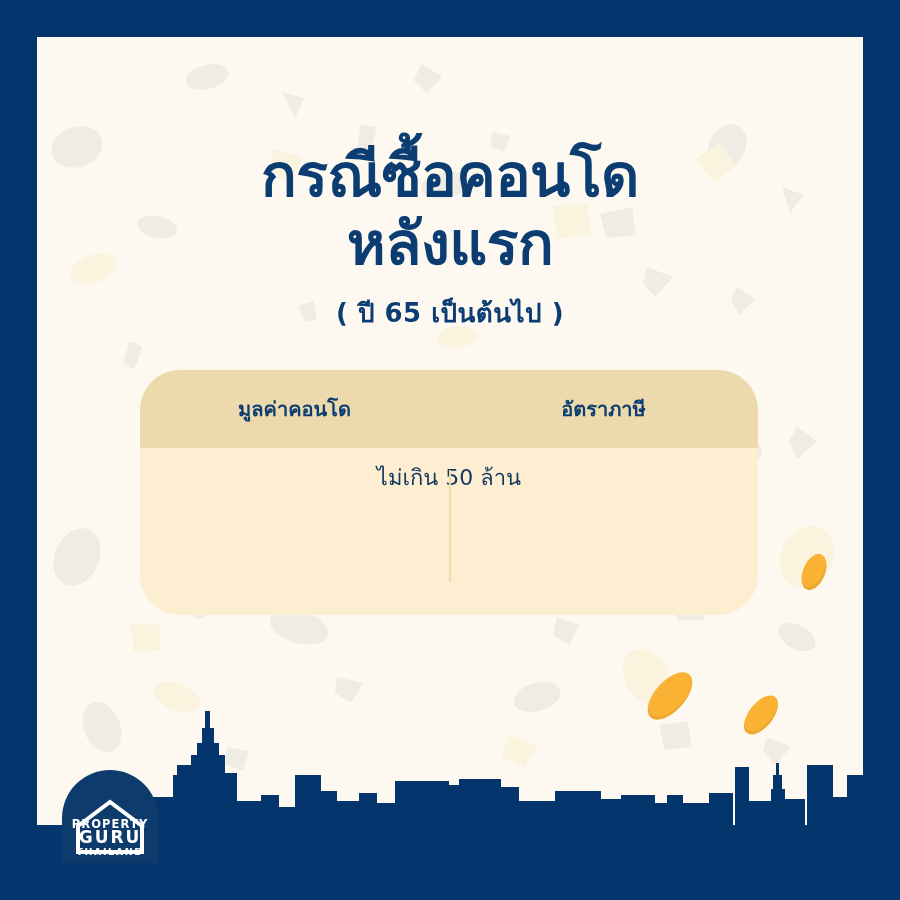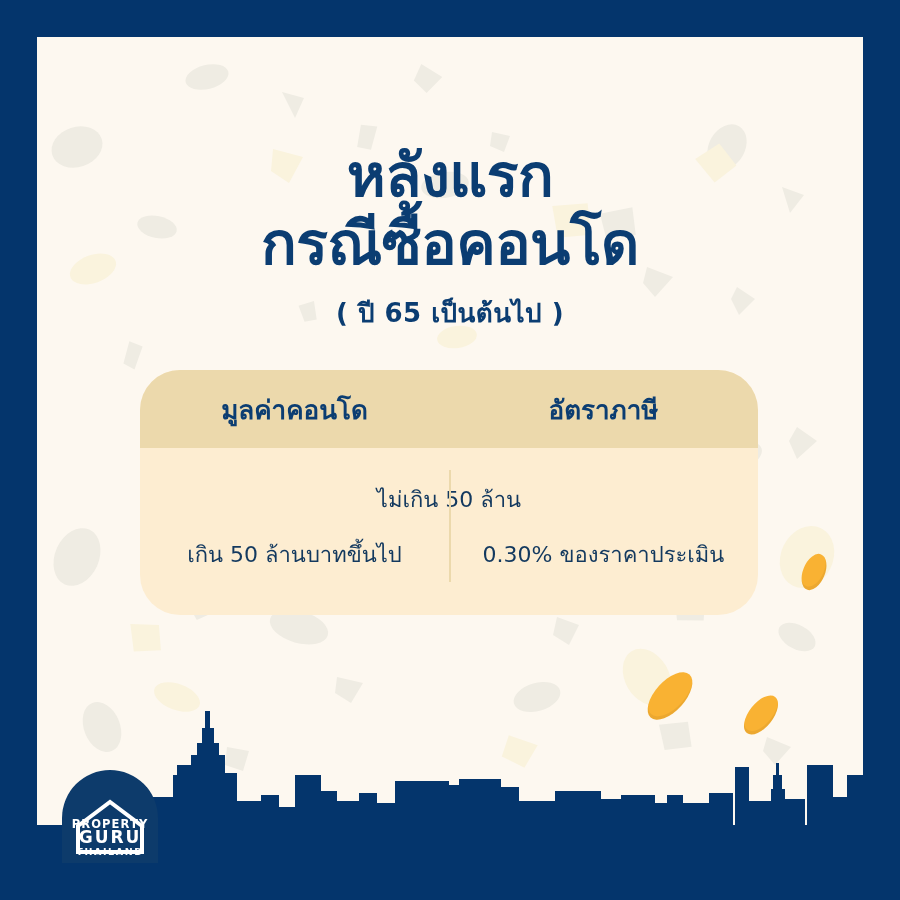--- a/index.html
+++ b/index.html
@@ -62,27 +62,27 @@
     display: flex;
     height: 78px;
     background: #ecd9ac;
   }
   #table-header .th {
     flex: 1;
     display: flex;
     align-items: center;
     justify-content: center;
     color: #0b3d72;
-    font-size: 26px;
+    font-size: 20px;
     font-weight: bold;
   }
   #table-body {
     position: relative;
     height: 167px;
-    padding-top: 24px;
+    padding-top: 2px;
   }
   #table-body .divider {
     position: absolute;
     left: 50%; top: 22px;
     width: 2px; height: 112px;
     background: #ecd9ac;
   }
   .trow {
     display: flex;
     height: 55px;
@@ -174,39 +174,35 @@
         <path d="M90 590 l28 -6 8 24 -26 8 z" transform="rotate(14 104 602)"></path>
         <ellipse cx="420" cy="300" rx="20" ry="11" transform="rotate(-8 420 300)"></ellipse>
         <path d="M340 430 l26 8 -12 22 -18 -12 z"></path>
         <ellipse cx="610" cy="640" rx="22" ry="30" transform="rotate(-30 610 640)"></ellipse>
         <path d="M470 700 l30 6 -10 24 -24 -8 z" transform="rotate(8 484 712)"></path>
         <ellipse cx="140" cy="660" rx="24" ry="13" transform="rotate(20 140 660)"></ellipse>
       </g>
     </svg>
 
     <h1 id="headline">
+      <span class="ln">กรณีซื้อคอนโด</span>
       <span class="ln">หลังแรก</span>
-      <span class="ln">กรณีซื้อคอนโด</span>
     </h1>
     <div id="subtitle">( ปี 65 เป็นต้นไป )</div>
 
     <div id="table-card">
       <div id="table-header">
         <div class="th">มูลค่าคอนโด</div>
         <div class="th">อัตราภาษี</div>
       </div>
       <div id="table-body">
         <div class="divider"></div>
         <div class="trow">
           <div class="td">ไม่เกิน 50 ล้าน</div>
         </div>
-        <div class="trow">
-          <div class="td">เกิน 50 ล้านบาทขึ้นไป</div>
-          <div class="td">0.30% ของราคาประเมิน</div>
-        </div>
       </div>
     </div>
 
     <div class="coin" id="coin-1"></div>
     <div class="coin" id="coin-2"></div>
     <div class="coin" id="coin-3"></div>
 
     <svg id="skyline" viewBox="0 0 826 160" preserveAspectRatio="none">
       <g fill="#04356c">
         <rect x="0" y="122" width="826" height="38"></rect>

